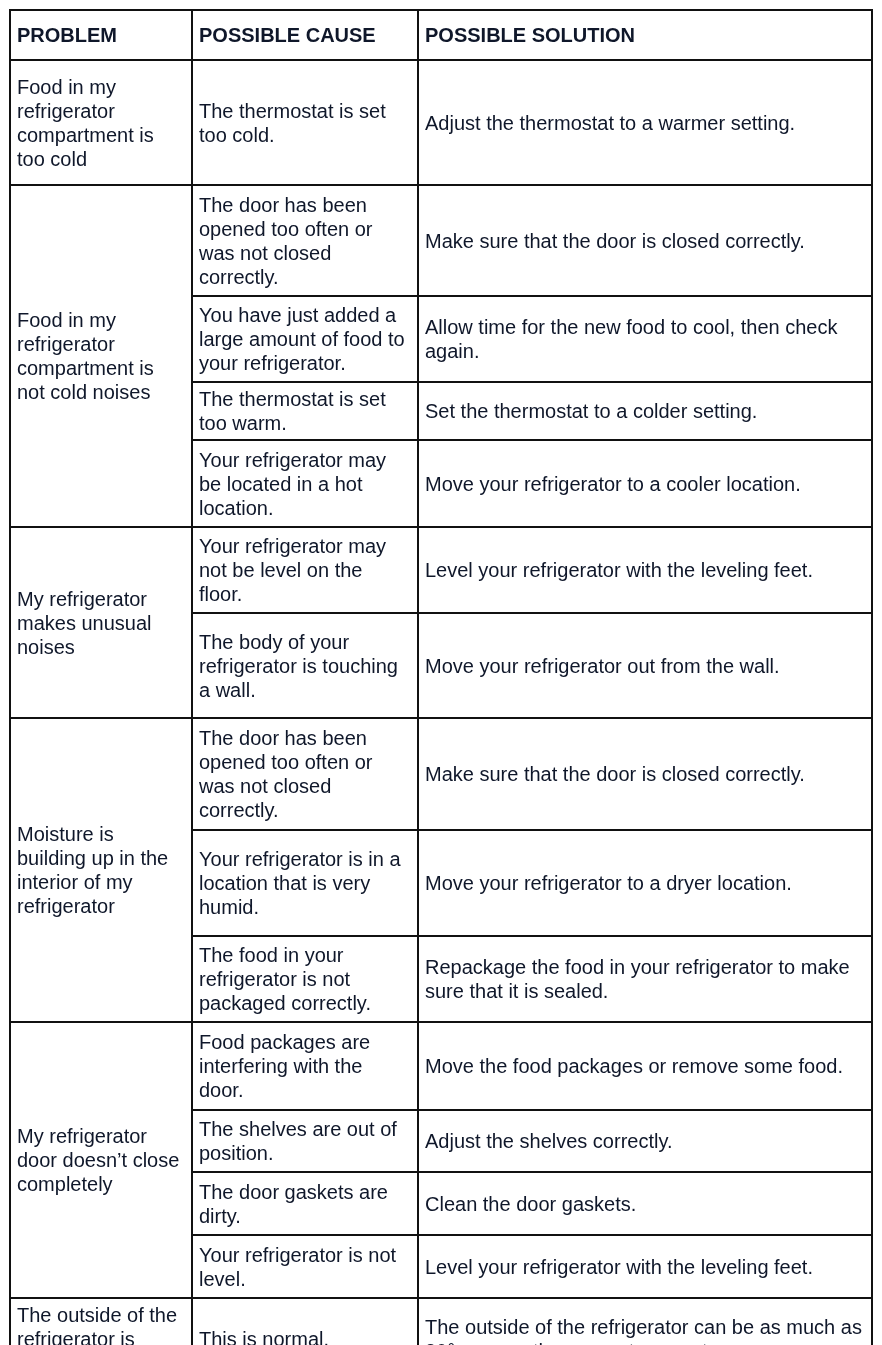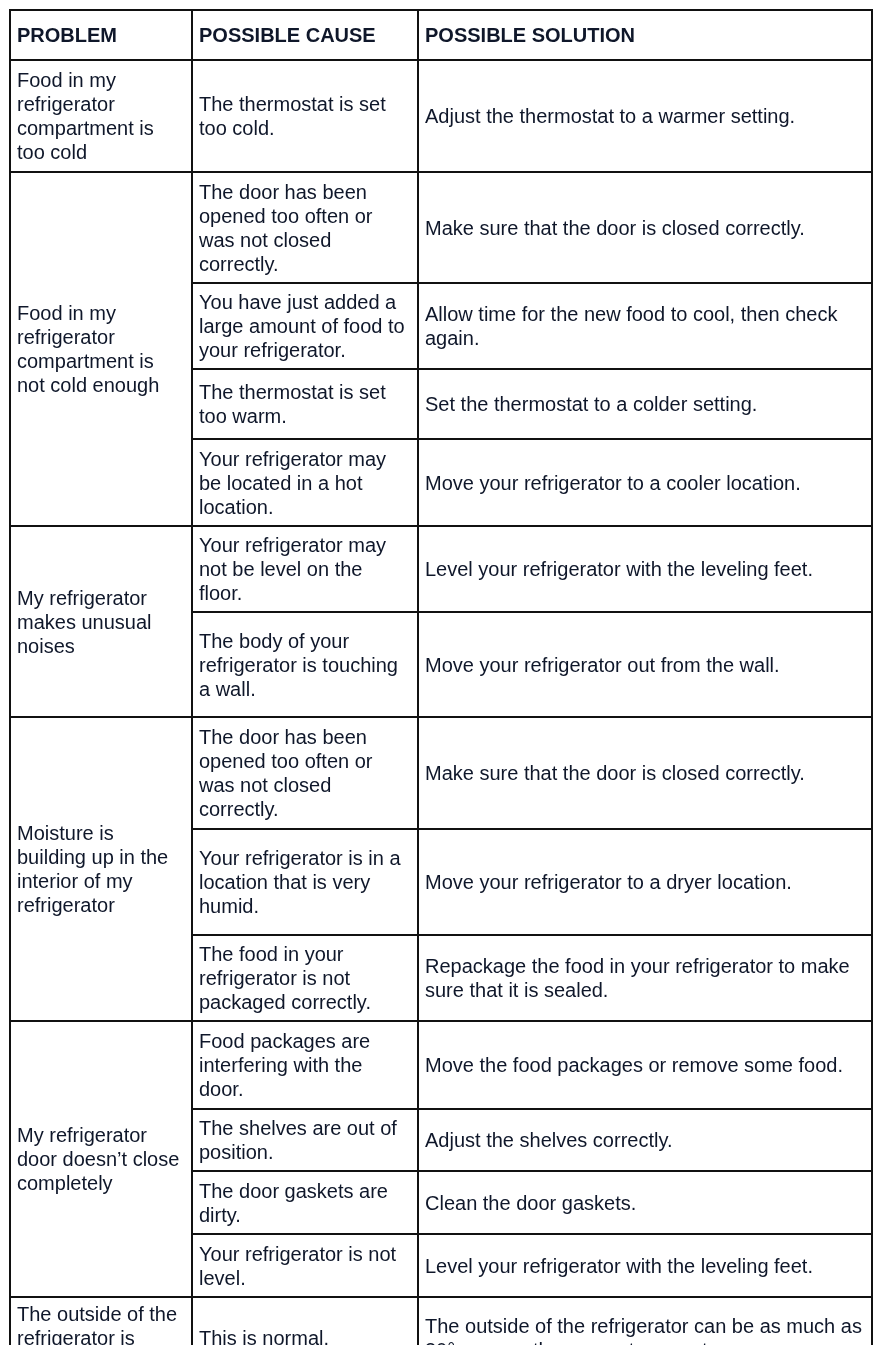--- a/index.html
+++ b/index.html
@@ -41,36 +41,36 @@
     </colgroup>
   <thead>
     <tr style="height:50px;">
       <th>PROBLEM</th>
       <th>POSSIBLE CAUSE</th>
       <th>POSSIBLE SOLUTION</th>
     </tr>
   </thead>
   <tbody>
 
-    <tr style="height:112px;">
+    <tr style="height:125px;">
       <td>Food in my refrigerator compartment is too cold</td>
       <td>The thermostat is set too cold.</td>
       <td>Adjust the thermostat to a warmer setting.</td>
     </tr>
 
     <tr style="height:111px;">
-      <td rowspan="4">Food in my refrigerator compartment is not cold enough</td>
+      <td rowspan="4">Food in my refrigerator compartment is not cold noises</td>
       <td>The door has been opened too often or was not closed correctly.</td>
       <td>Make sure that the door is closed correctly.</td>
     </tr>
     <tr style="height:86px;margin-left:40px;">
       <td>You have just added a large amount of food to your refrigerator.</td>
       <td>Allow time for the new food to cool, then check again.</td>
     </tr>
-    <tr style="height:70px;">
+    <tr style="height:58px;">
       <td>The thermostat is set too warm.</td>
       <td>Set the thermostat to a colder setting.</td>
     </tr>
     <tr style="height:87px;">
       <td>Your refrigerator may be located in a hot location.</td>
       <td>Move your refrigerator to a cooler location.</td>
     </tr>
 
     <tr style="height:86px;">
       <td rowspan="2">My refrigerator makes unusual noises</td>

